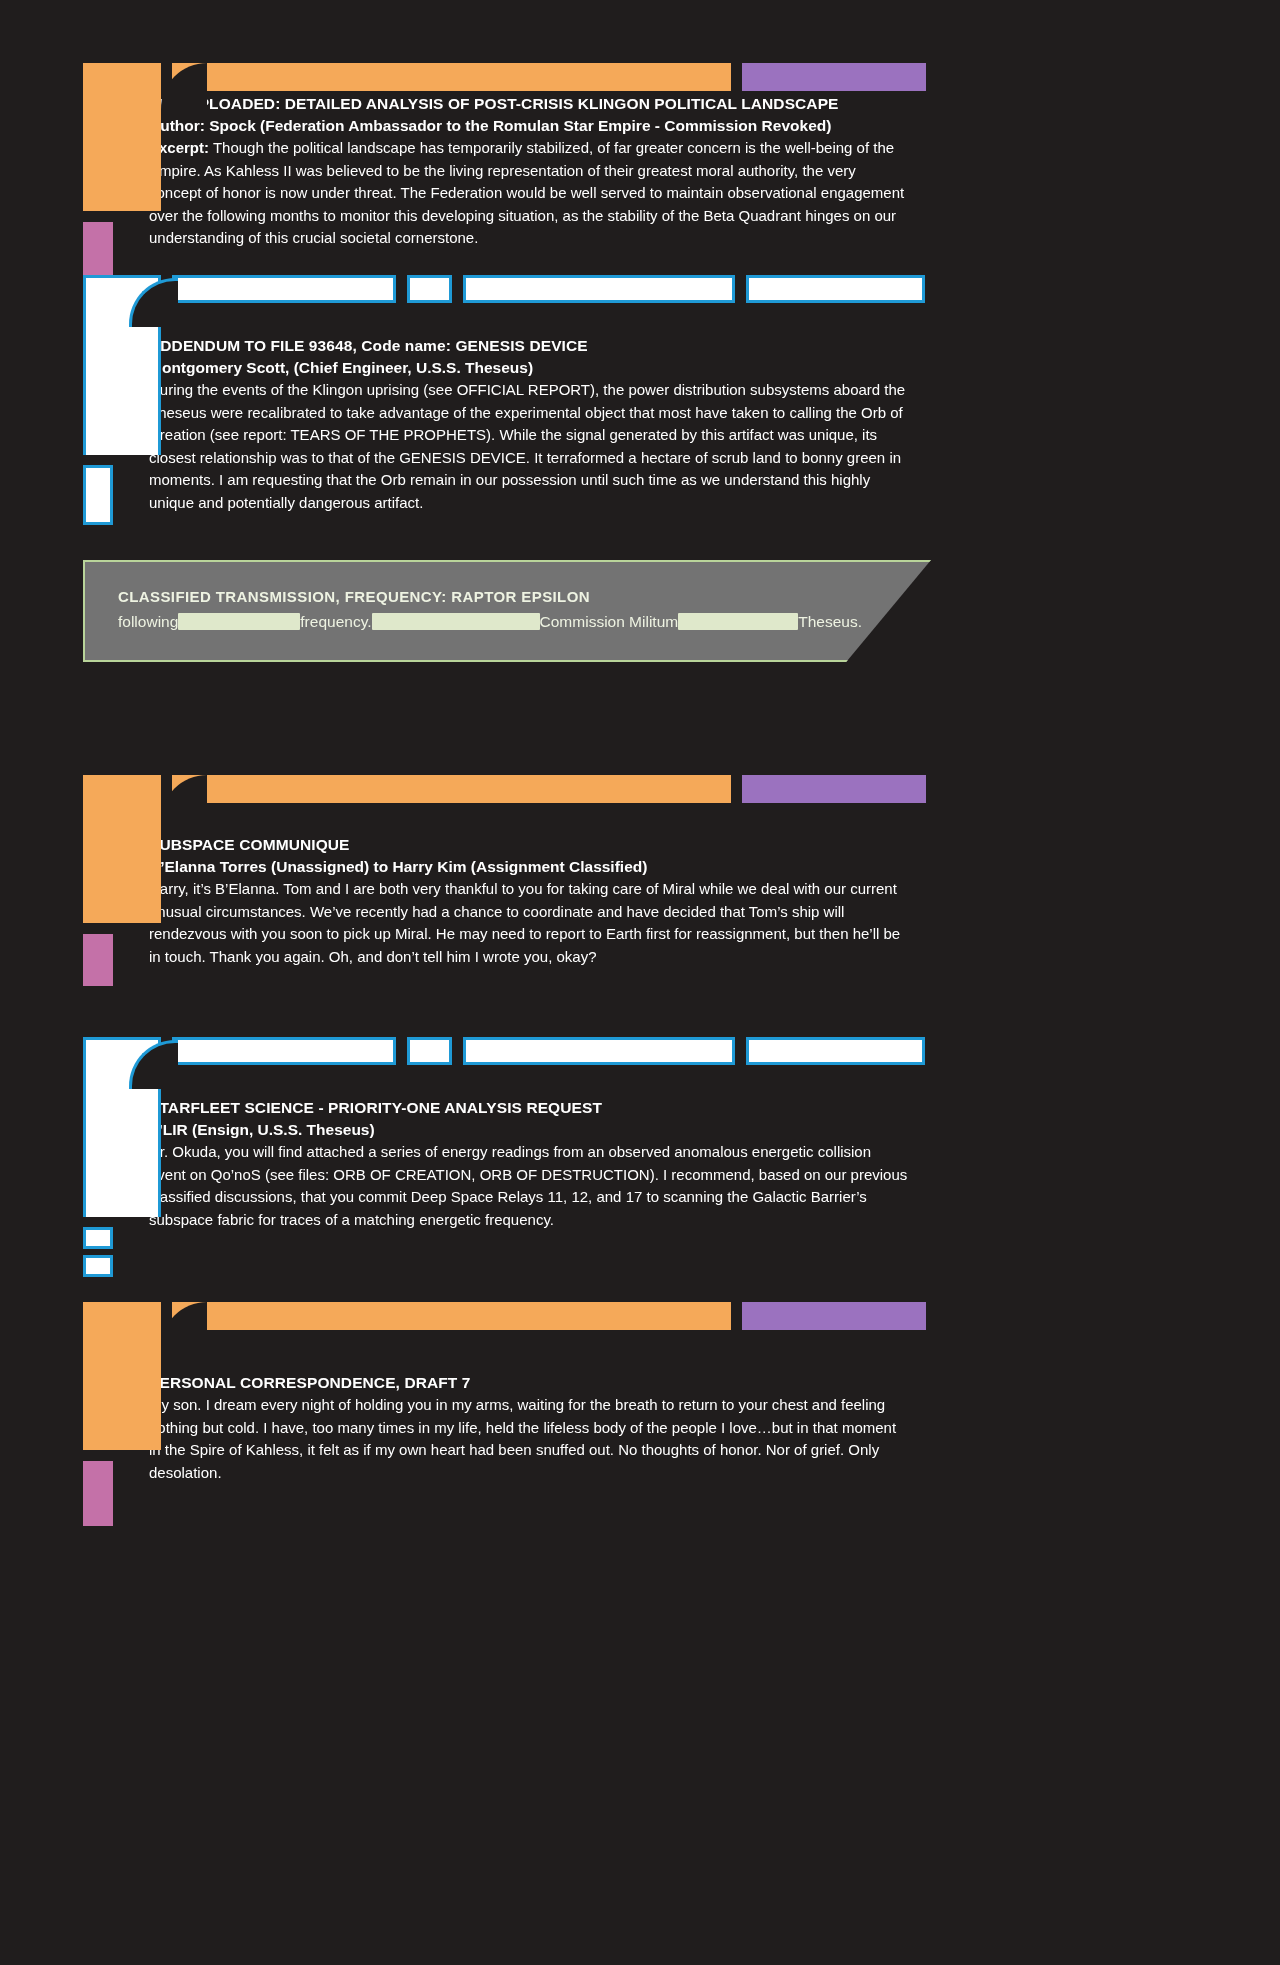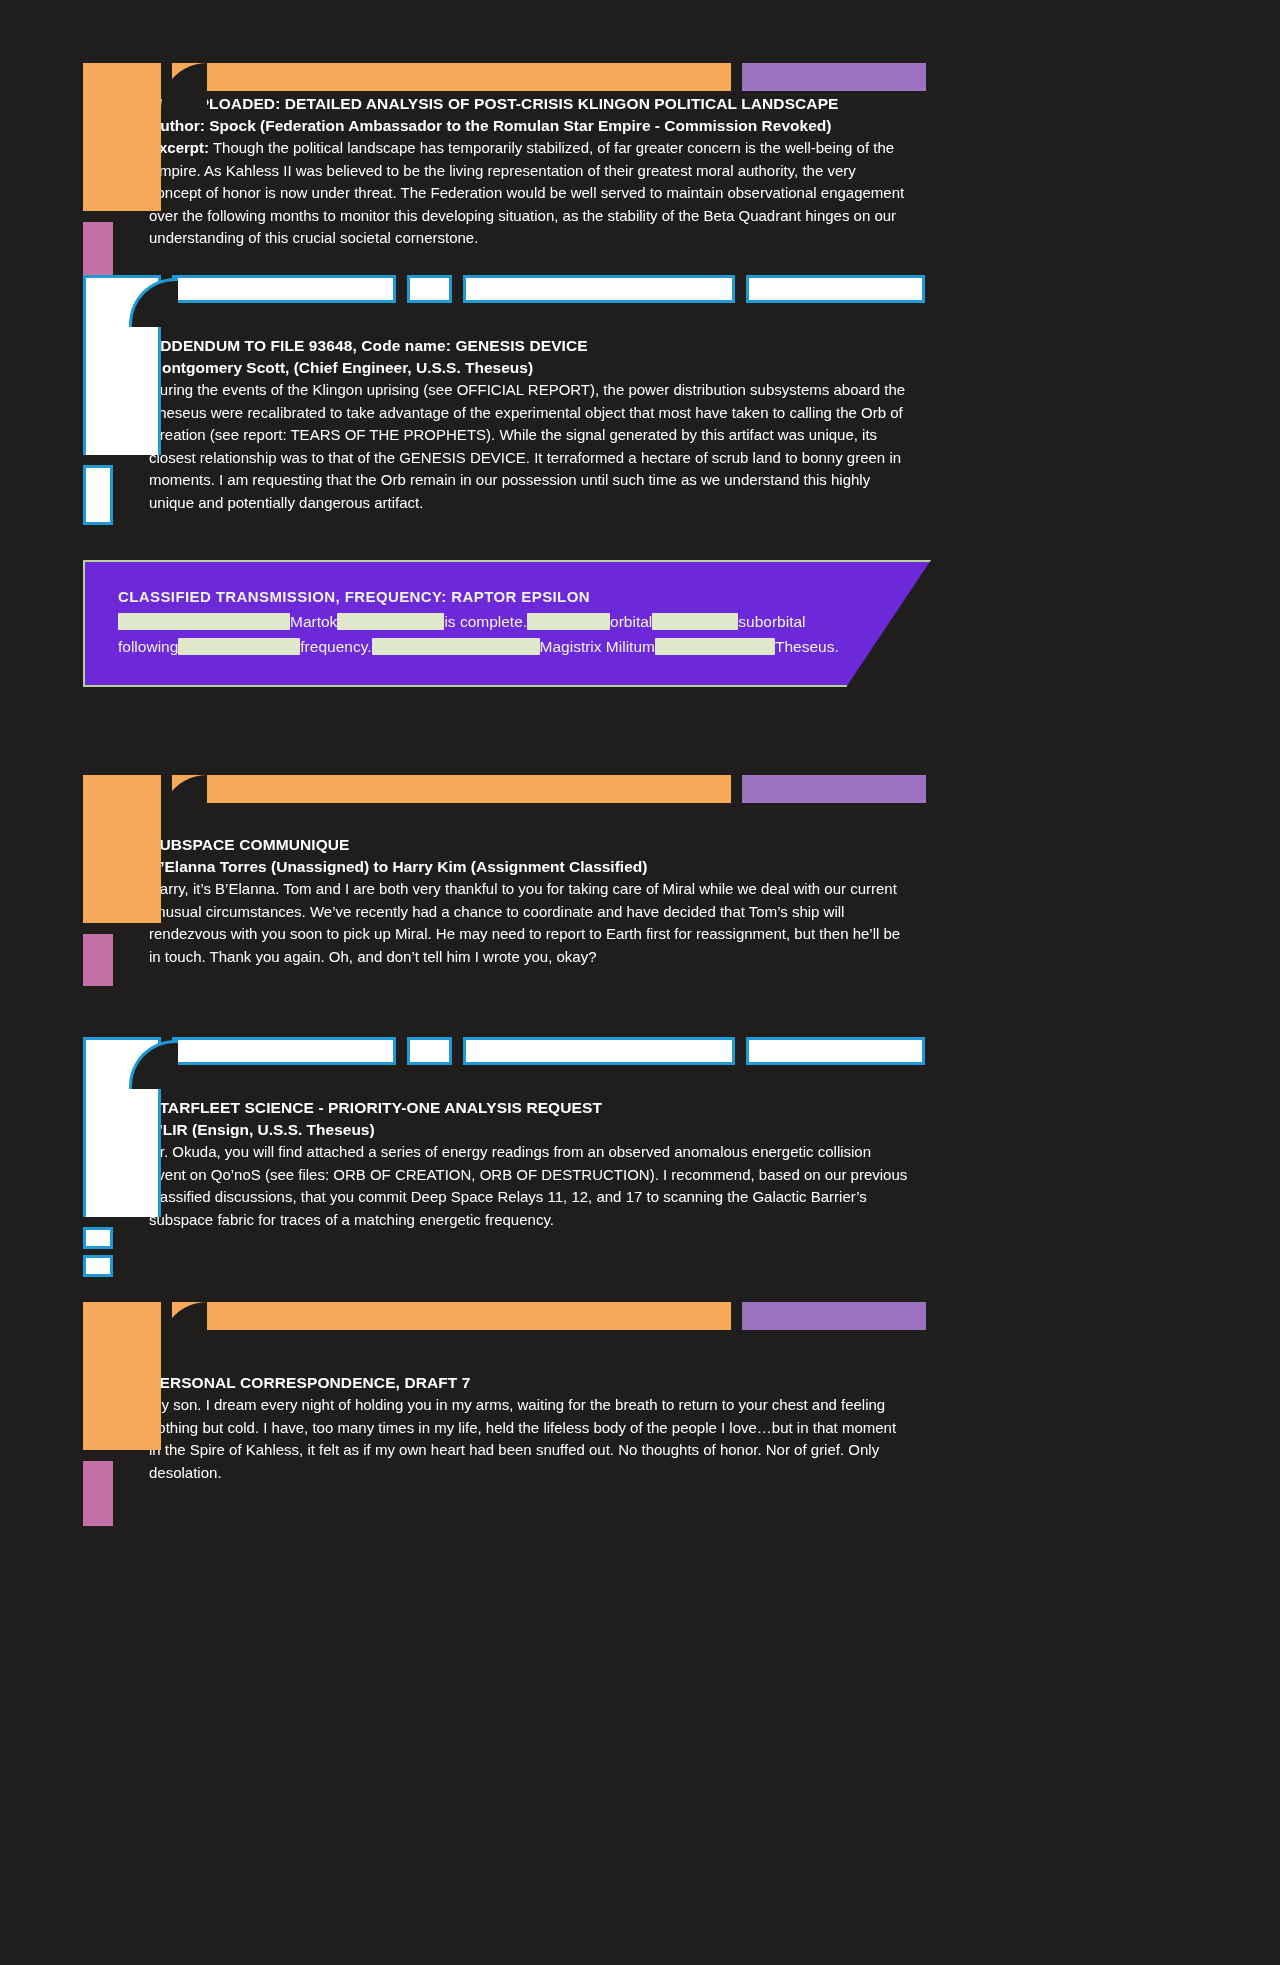--- a/index.html
+++ b/index.html
@@ -126,21 +126,21 @@
 
   
   .xmit-wrap {
     position: relative;
     margin-left: 83px;
     margin-right: 0;
     width: 848px;
   }
   .xmit {
     position: relative;
-    background: #6d28d9;
+    background: #737373;
     border: 2px solid #b9d49a;
     border-right: none;
     padding: 26px 0 26px 33px;
     box-shadow: 0 0 9px 2px rgba(185,212,154,0.30);
     clip-path: polygon(0 0, 100% 0, 90% 100%, 0 100%);
   }
   .xmit-inner { position: relative; z-index: 2; }
   .xmit-title {
     font-size: 15px;
     font-weight: bold;
@@ -203,22 +203,21 @@
       <p class="para">During the events of the Klingon uprising (see OFFICIAL REPORT), the power distribution subsystems aboard the Theseus were recalibrated to take advantage of the experimental object that most have taken to calling the Orb of Creation (see report: TEARS OF THE PROPHETS). While the signal generated by this artifact was unique, its closest relationship was to that of the GENESIS DEVICE. It terraformed a hectare of scrub land to bonny green in moments. I am requesting that the Orb remain in our possession until such time as we understand this highly unique and potentially dangerous artifact.</p>
     </div>
   </div>
 
   <div class="section" style="height:215px;">
     <div class="xmit-wrap">
       <div class="xmit">
         <div class="xmit-inner">
           <p class="xmit-title">CLASSIFIED TRANSMISSION, FREQUENCY: RAPTOR EPSILON</p>
           <div>
-              <p class="xmit-line"><span class="redact" style="width: 172px;"></span><span>Martok</span><span class="redact" style="width: 107px;"></span><span>is complete.</span><span class="redact" style="width: 83px;"></span><span>orbital</span><span class="redact" style="width: 86px;"></span><span>suborbital</span></p>
-              <p class="xmit-line"><span>following</span><span class="redact" style="width: 122px;"></span><span>frequency.</span><span class="redact" style="width: 168px;"></span><span>Magistrix Militum</span><span class="redact" style="width: 120px;"></span><span>Theseus.</span></p>
+              <p class="xmit-line"><span>following</span><span class="redact" style="width: 122px;"></span><span>frequency.</span><span class="redact" style="width: 168px;"></span><span>Commission Militum</span><span class="redact" style="width: 120px;"></span><span>Theseus.</span></p>
             </div>
         </div>
       </div>
     </div>
   </div>
 
   <div class="section" style="height:262px;">
     <div class="rail-orange" style="top:0px;height:148px;"></div>
     <div class="rail-magenta" style="top:159px;height:52px;"></div>
 

